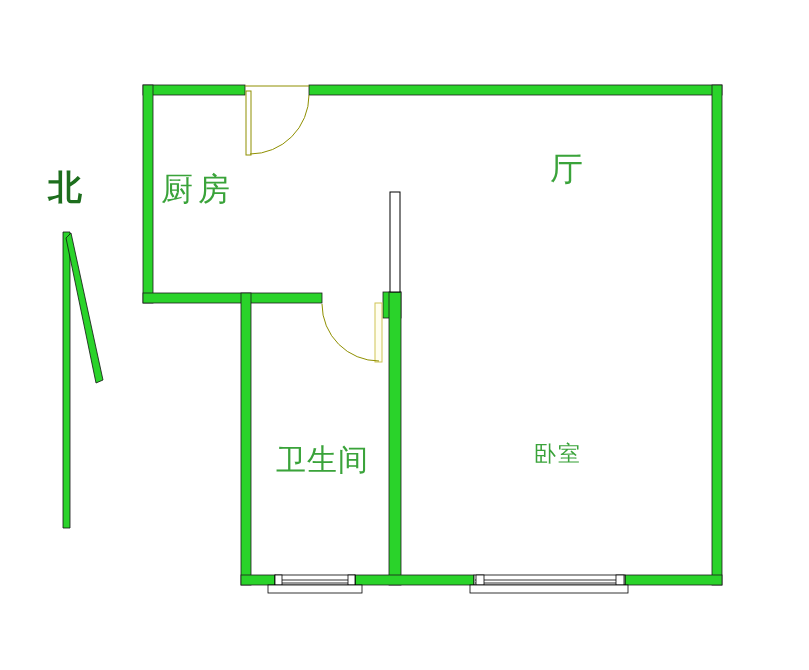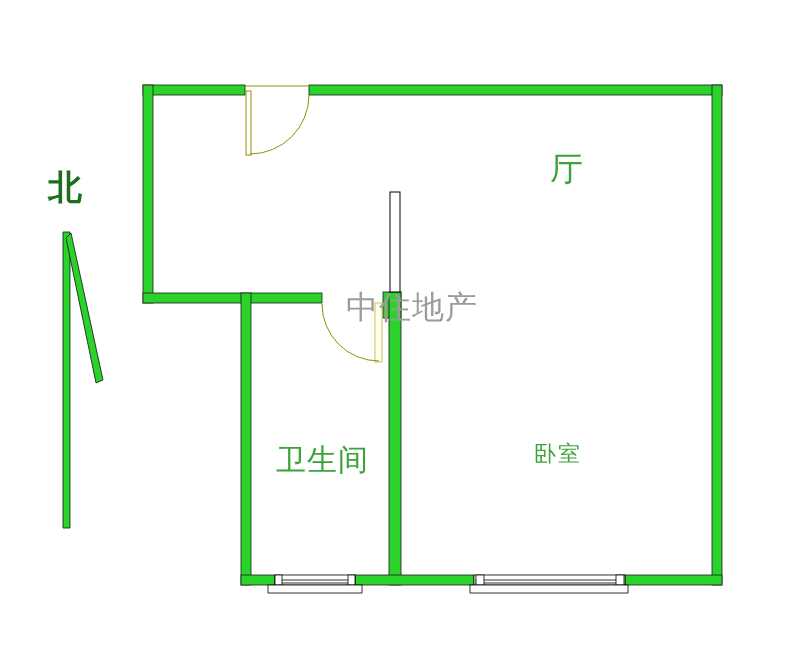--- a/index.html
+++ b/index.html
@@ -94,21 +94,21 @@
     </g>
 
     <g style="fill:var(--wall);" stroke="#111111" stroke-width="0.8">
       <polygon points="63,232 63,528 70,528 70,232"></polygon>
       <polygon points="66,238 96,383 103,380 71,233"></polygon>
     </g>
   </svg>
 
   <div class="label label-north">北</div>
 
+  <div class="label label-kitchen">厨房</div>
 
   <div class="label label-hall">厅</div>
 
   <div class="label label-bathroom">卫生间</div>
 
   <div class="label label-bedroom">卧室</div>
 
-  <div class="label label-watermark">中住地产</div>
 </div>
 
 </body></html>

